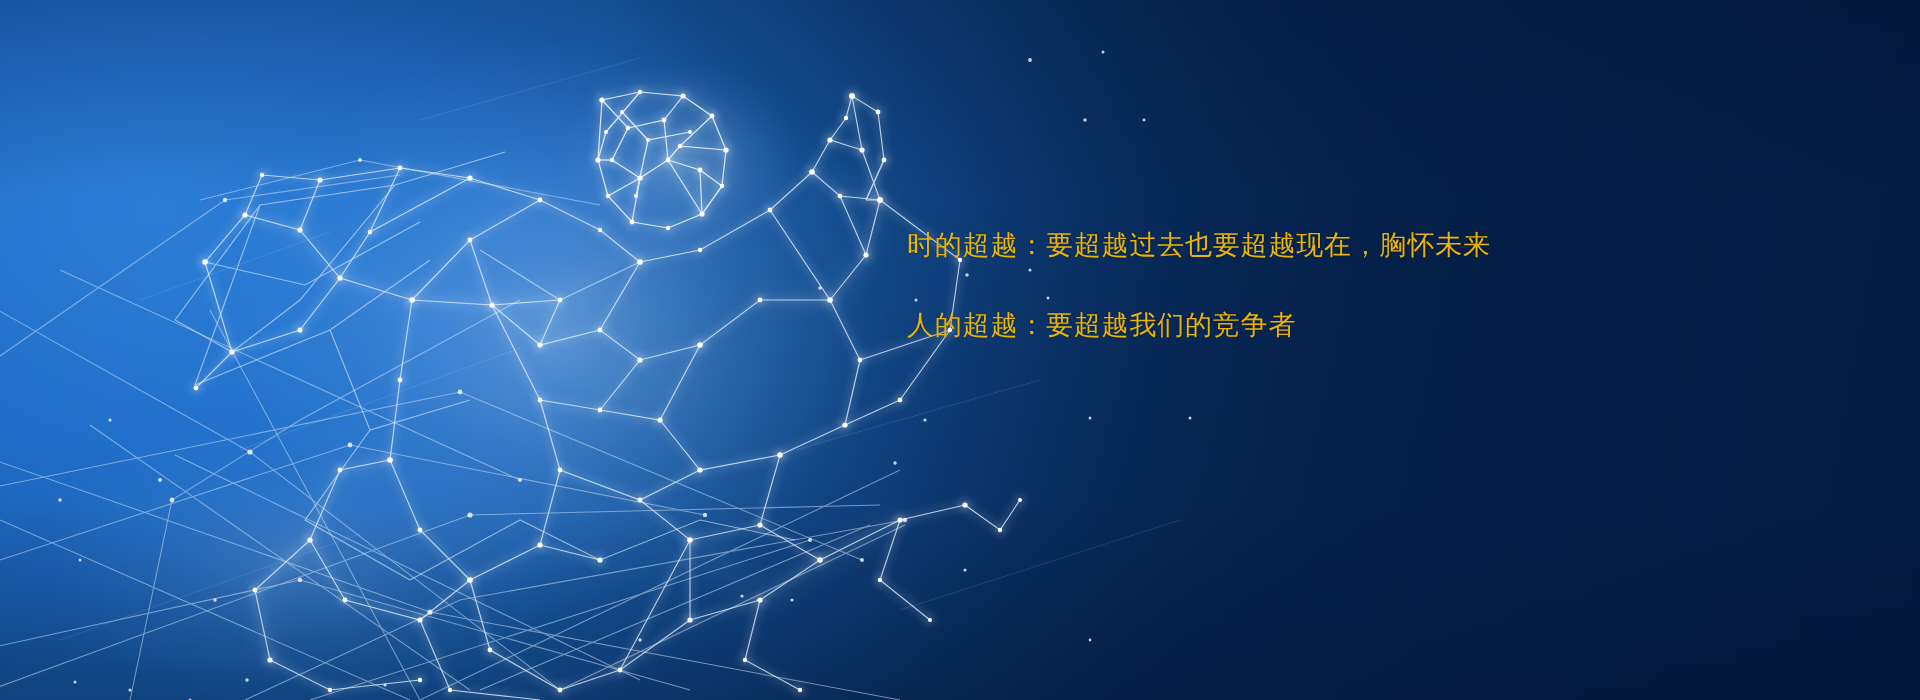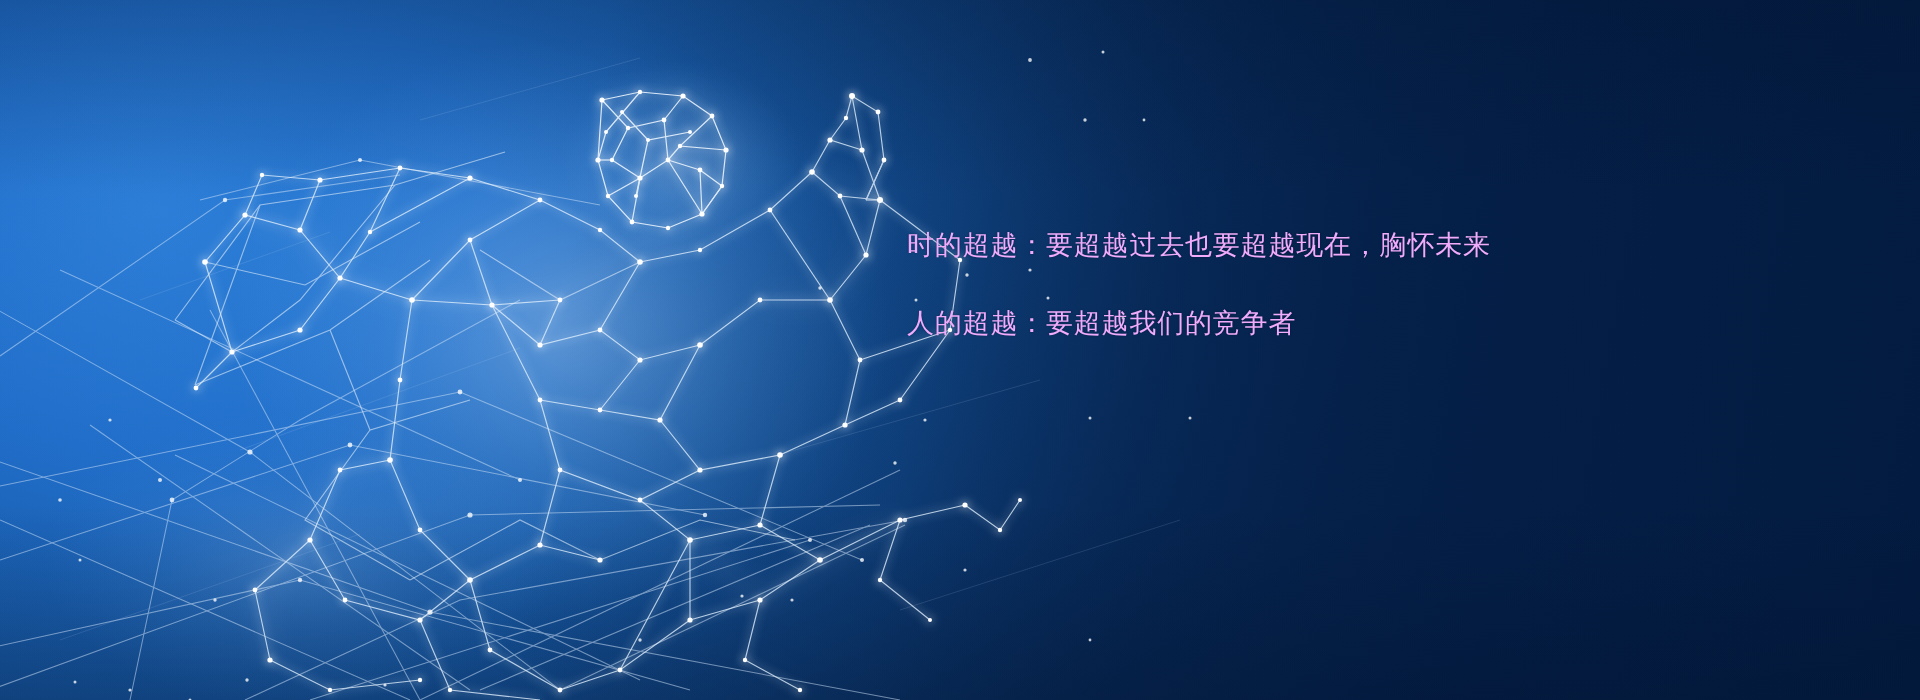--- a/index.html
+++ b/index.html
@@ -52,30 +52,30 @@
     height: 700px;
   }
   
   .text-block {
     position: absolute;
     left: 907px;
     top: 232px;
     width: 900px;
   }
   .text-line {
-    color: #f0abfc;
+    color: #eab308;
     font-size: 27px;
     line-height: 27px;
     letter-spacing: 0.8px;
     margin-bottom: 53px;
     white-space: nowrap;
     text-shadow: 0 0 2px rgba(0,0,0,0.35);
     font-weight: 400;
   }
-  .text-line:last-child { margin-bottom: 0; font-family: Liberation Mono, monospace; }
+  .text-line:last-child { margin-bottom: 0; }
 </style>
 </head>
 <body>
 
 <div id="stage">
 
   <div class="bg-base"></div>
   <div class="bg-vignette"></div>
   <div class="bg-dark-right"></div>
   <div class="bg-topdark"></div>

